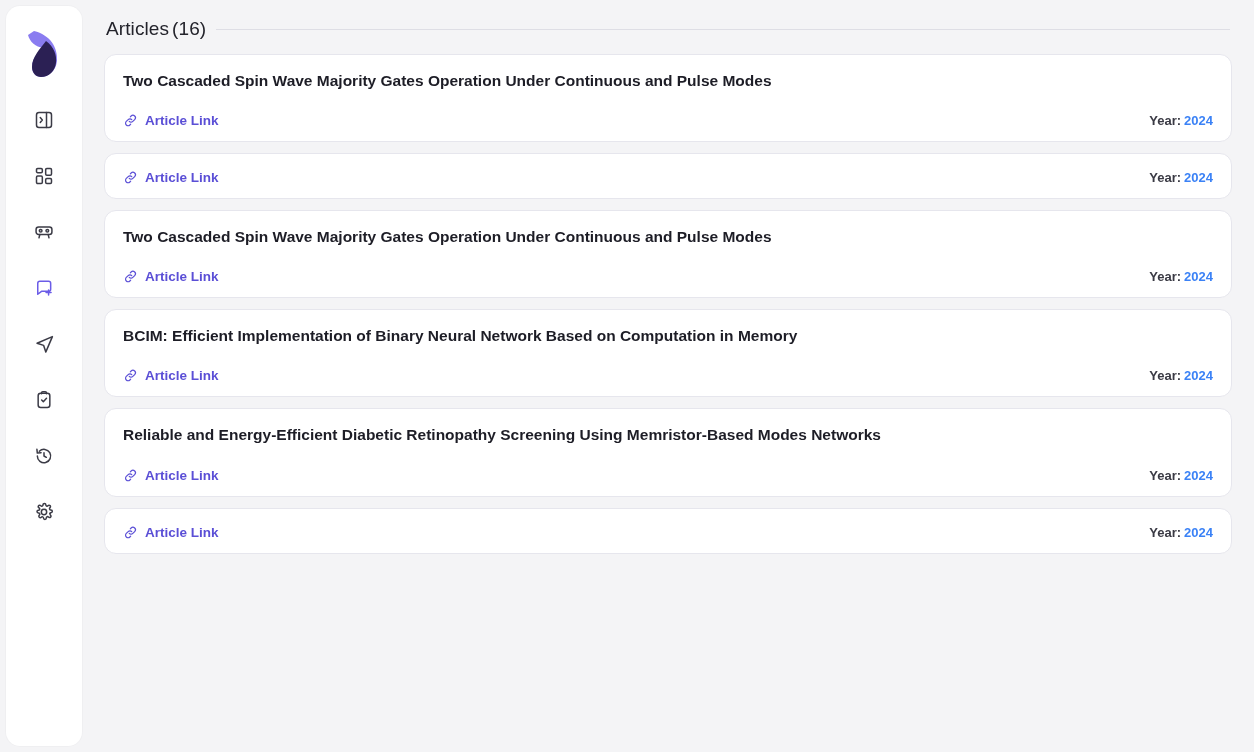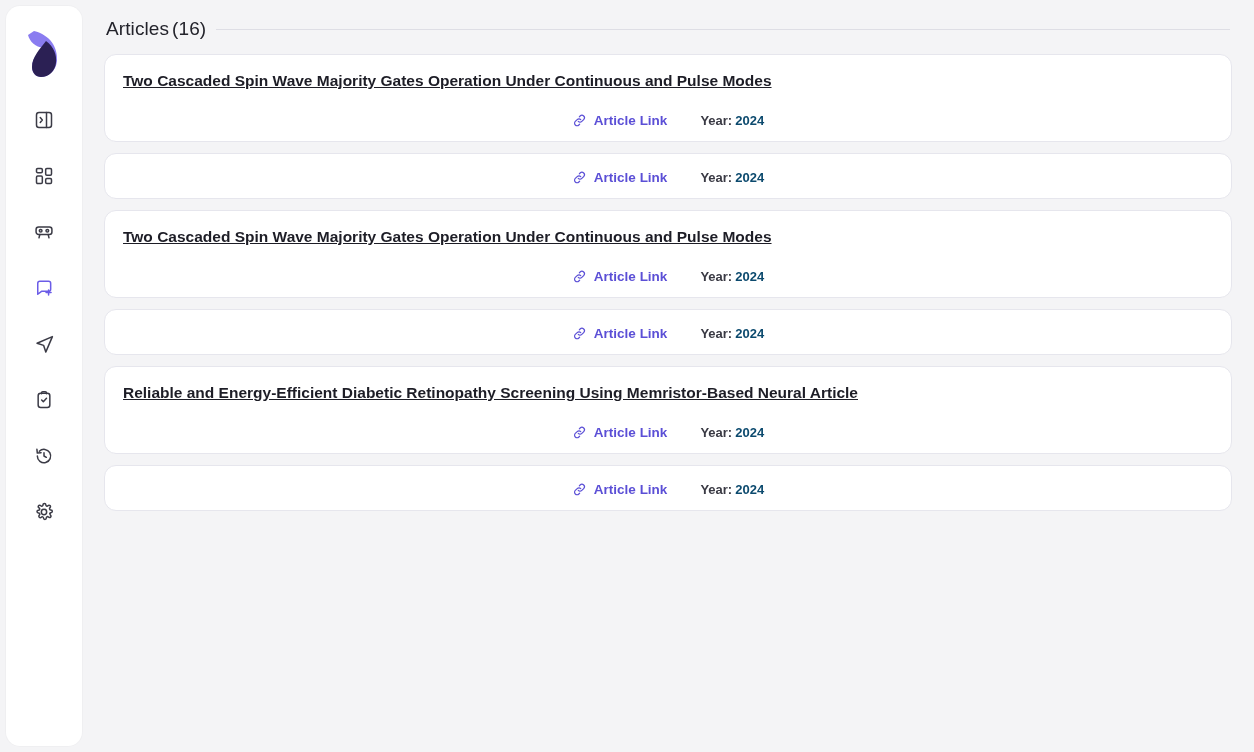--- a/index.html
+++ b/index.html
@@ -87,46 +87,45 @@
     border-radius: 12px;
     padding: 16px 18px 13px 18px;
     flex: 0 0 auto;
   }
   .card-title {
     font-size: 15.5px;
     font-weight: bold;
     color: #1d1d26;
     line-height: 1.3;
     margin-bottom: 22px;
-    text-decoration: underline;
   }
   .card-footer {
     display: flex;
     align-items: center;
-    justify-content: center;
+    justify-content: space-between;
     gap: 33px;
   }
   .article-link {
     display: inline-flex;
     align-items: center;
     gap: 7px;
     color: #5b4fd6;
     font-size: 13.5px;
     font-weight: bold;
     text-decoration: none;
     cursor: pointer;
   }
   .article-link svg { display: block; }
   .year {
     font-size: 13px;
     color: #3a3a44;
     font-weight: bold;
     white-space: nowrap;
   }
-  .year .val { color: #0c4a6e; margin-left: 3px; }
+  .year .val { color: #3b82f6; margin-left: 3px; }
 </style>
 </head>
 <body>
 
 <div class="app">
 
   <nav class="sidebar">
     <div class="logo">
       <svg width="40" height="52" viewBox="0 0 40 52" aria-hidden="true">
         <path d="M10 4 C26 8 34 20 33 34 C32 44 24 50 17 50 C12 50 8 46 8 40 C8 30 16 24 22 20 C14 22 6 16 4 8 Z" fill="#8a7cf0"></path>
@@ -256,38 +255,39 @@
         </span>
         <span>Article Link</span>
       </a>
       <div class="year">
         <span>Year:</span><span class="val">2024</span>
       </div>
     </div>
   </div>
 
   <div class="card">
-    <div class="card-footer">
-      <a class="article-link" href="#">
-        <span>
-          <svg width="15" height="15" viewBox="0 0 24 24" fill="none" stroke="currentColor" stroke-width="1.9" stroke-linecap="round" stroke-linejoin="round">
-            <path d="M10 13.5a4 4 0 0 0 5.7 0l3-3a4 4 0 0 0-5.7-5.7l-1.3 1.3"></path>
-            <path d="M14 10.5a4 4 0 0 0-5.7 0l-3 3a4 4 0 0 0 5.7 5.7l1.3-1.3"></path>
-          </svg>
-        </span>
-        <span>Article Link</span>
-      </a>
-      <div class="year">
-        <span>Year:</span><span class="val">2024</span>
-      </div>
-    </div>
-  </div>
-
-  <div class="card">
-    <div class="card-title">Reliable and Energy-Efficient Diabetic Retinopathy Screening Using Memristor-Based Neural Article</div>
+    <div class="card-title">BCIM: Efficient Implementation of Binary Neural Network Based on Computation in Memory</div>
+    <div class="card-footer">
+      <a class="article-link" href="#">
+        <span>
+          <svg width="15" height="15" viewBox="0 0 24 24" fill="none" stroke="currentColor" stroke-width="1.9" stroke-linecap="round" stroke-linejoin="round">
+            <path d="M10 13.5a4 4 0 0 0 5.7 0l3-3a4 4 0 0 0-5.7-5.7l-1.3 1.3"></path>
+            <path d="M14 10.5a4 4 0 0 0-5.7 0l-3 3a4 4 0 0 0 5.7 5.7l1.3-1.3"></path>
+          </svg>
+        </span>
+        <span>Article Link</span>
+      </a>
+      <div class="year">
+        <span>Year:</span><span class="val">2024</span>
+      </div>
+    </div>
+  </div>
+
+  <div class="card">
+    <div class="card-title">Reliable and Energy-Efficient Diabetic Retinopathy Screening Using Memristor-Based Modes Networks</div>
     <div class="card-footer">
       <a class="article-link" href="#">
         <span>
           <svg width="15" height="15" viewBox="0 0 24 24" fill="none" stroke="currentColor" stroke-width="1.9" stroke-linecap="round" stroke-linejoin="round">
             <path d="M10 13.5a4 4 0 0 0 5.7 0l3-3a4 4 0 0 0-5.7-5.7l-1.3 1.3"></path>
             <path d="M14 10.5a4 4 0 0 0-5.7 0l-3 3a4 4 0 0 0 5.7 5.7l1.3-1.3"></path>
           </svg>
         </span>
         <span>Article Link</span>
       </a>

